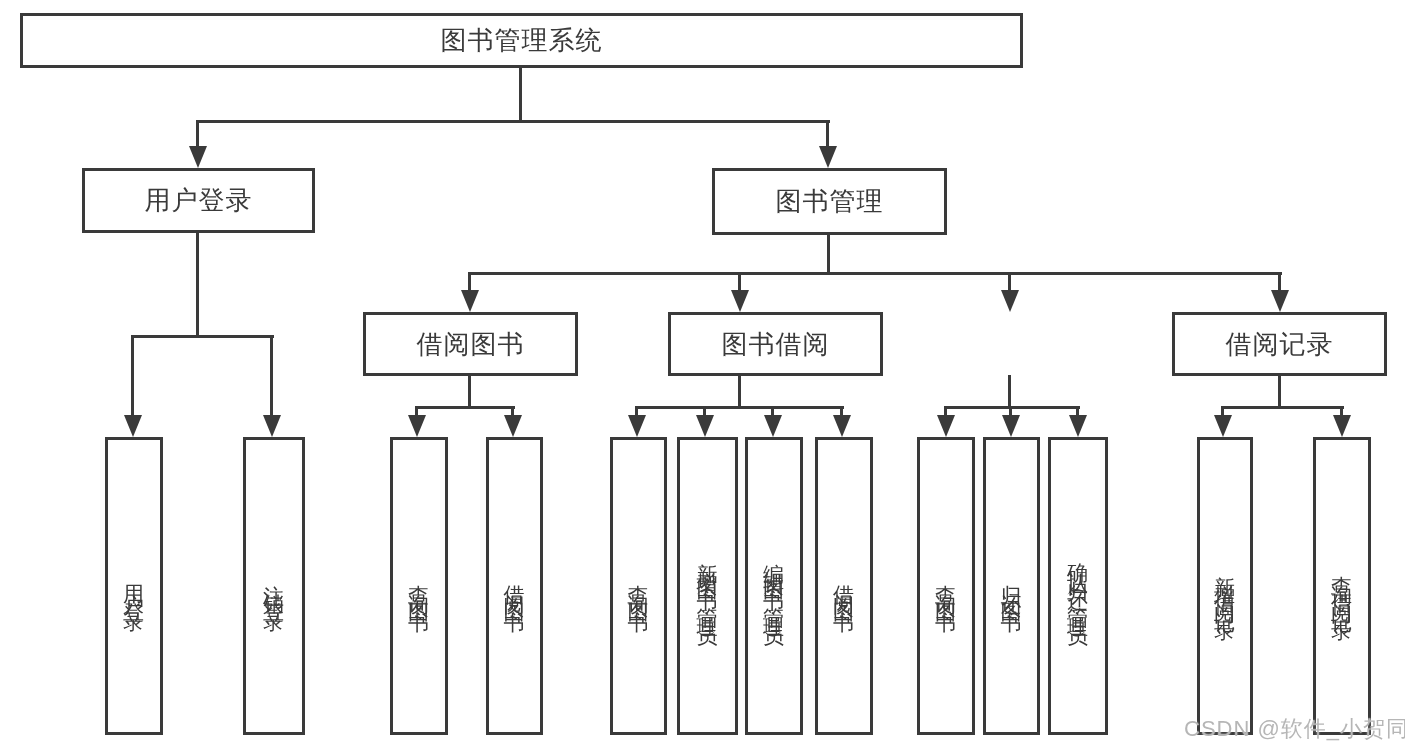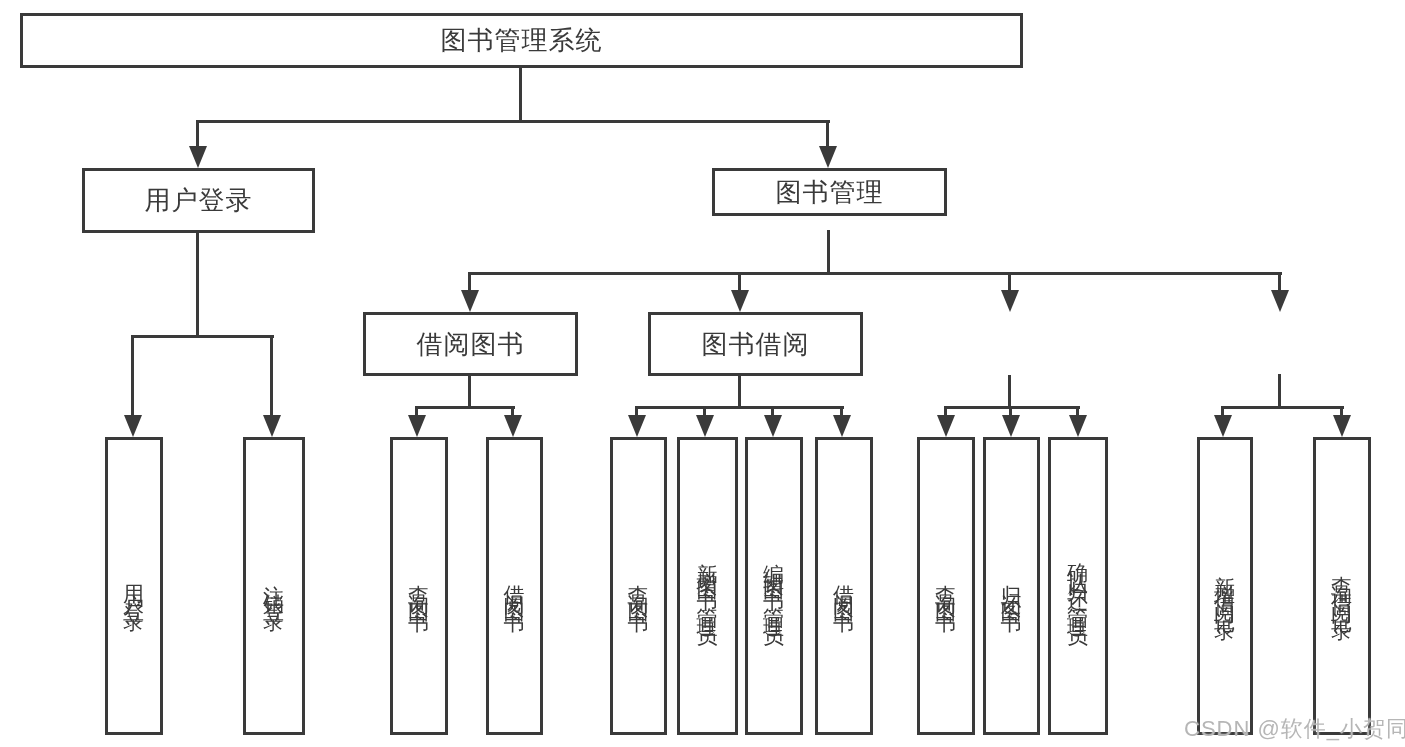--- a/index.html
+++ b/index.html
@@ -111,29 +111,32 @@
   <div class="vline" style="left:1340px;top:406px;height:12px"></div>
   <div class="ahead" style="left:1333px;top:415px"></div>
 
   <div class="box" style="left:20px;top:13px;width:1003px;height:55px">
     <span class="hlabel">图书管理系统</span>
   </div>
 
   <div class="box" style="left:82px;top:168px;width:233px;height:65px">
     <span class="hlabel">用户登录</span>
   </div>
-  <div class="box" style="left:712px;top:168px;width:235px;height:48px">
+  <div class="box" style="left:712px;top:168px;width:235px;height:67px">
     <span class="hlabel">图书管理</span>
   </div>
 
   <div class="box" style="left:363px;top:312px;width:215px;height:64px">
     <span class="hlabel">借阅图书</span>
   </div>
-  <div class="box" style="left:648px;top:312px;width:215px;height:64px">
+  <div class="box" style="left:668px;top:312px;width:215px;height:64px">
     <span class="hlabel">图书借阅</span>
+  </div>
+  <div class="box" style="left:1172px;top:312px;width:215px;height:64px">
+    <span class="hlabel">借阅记录</span>
   </div>
 
   <div class="vbox" style="left:105px;top:437px;width:58px;height:298px">
     <span class="vtext">用户登录</span>
   </div>
   <div class="vbox" style="left:243px;top:437px;width:62px;height:298px">
     <span class="vtext">注销登录</span>
   </div>
 
   <div class="vbox" style="left:390px;top:437px;width:58px;height:298px">

